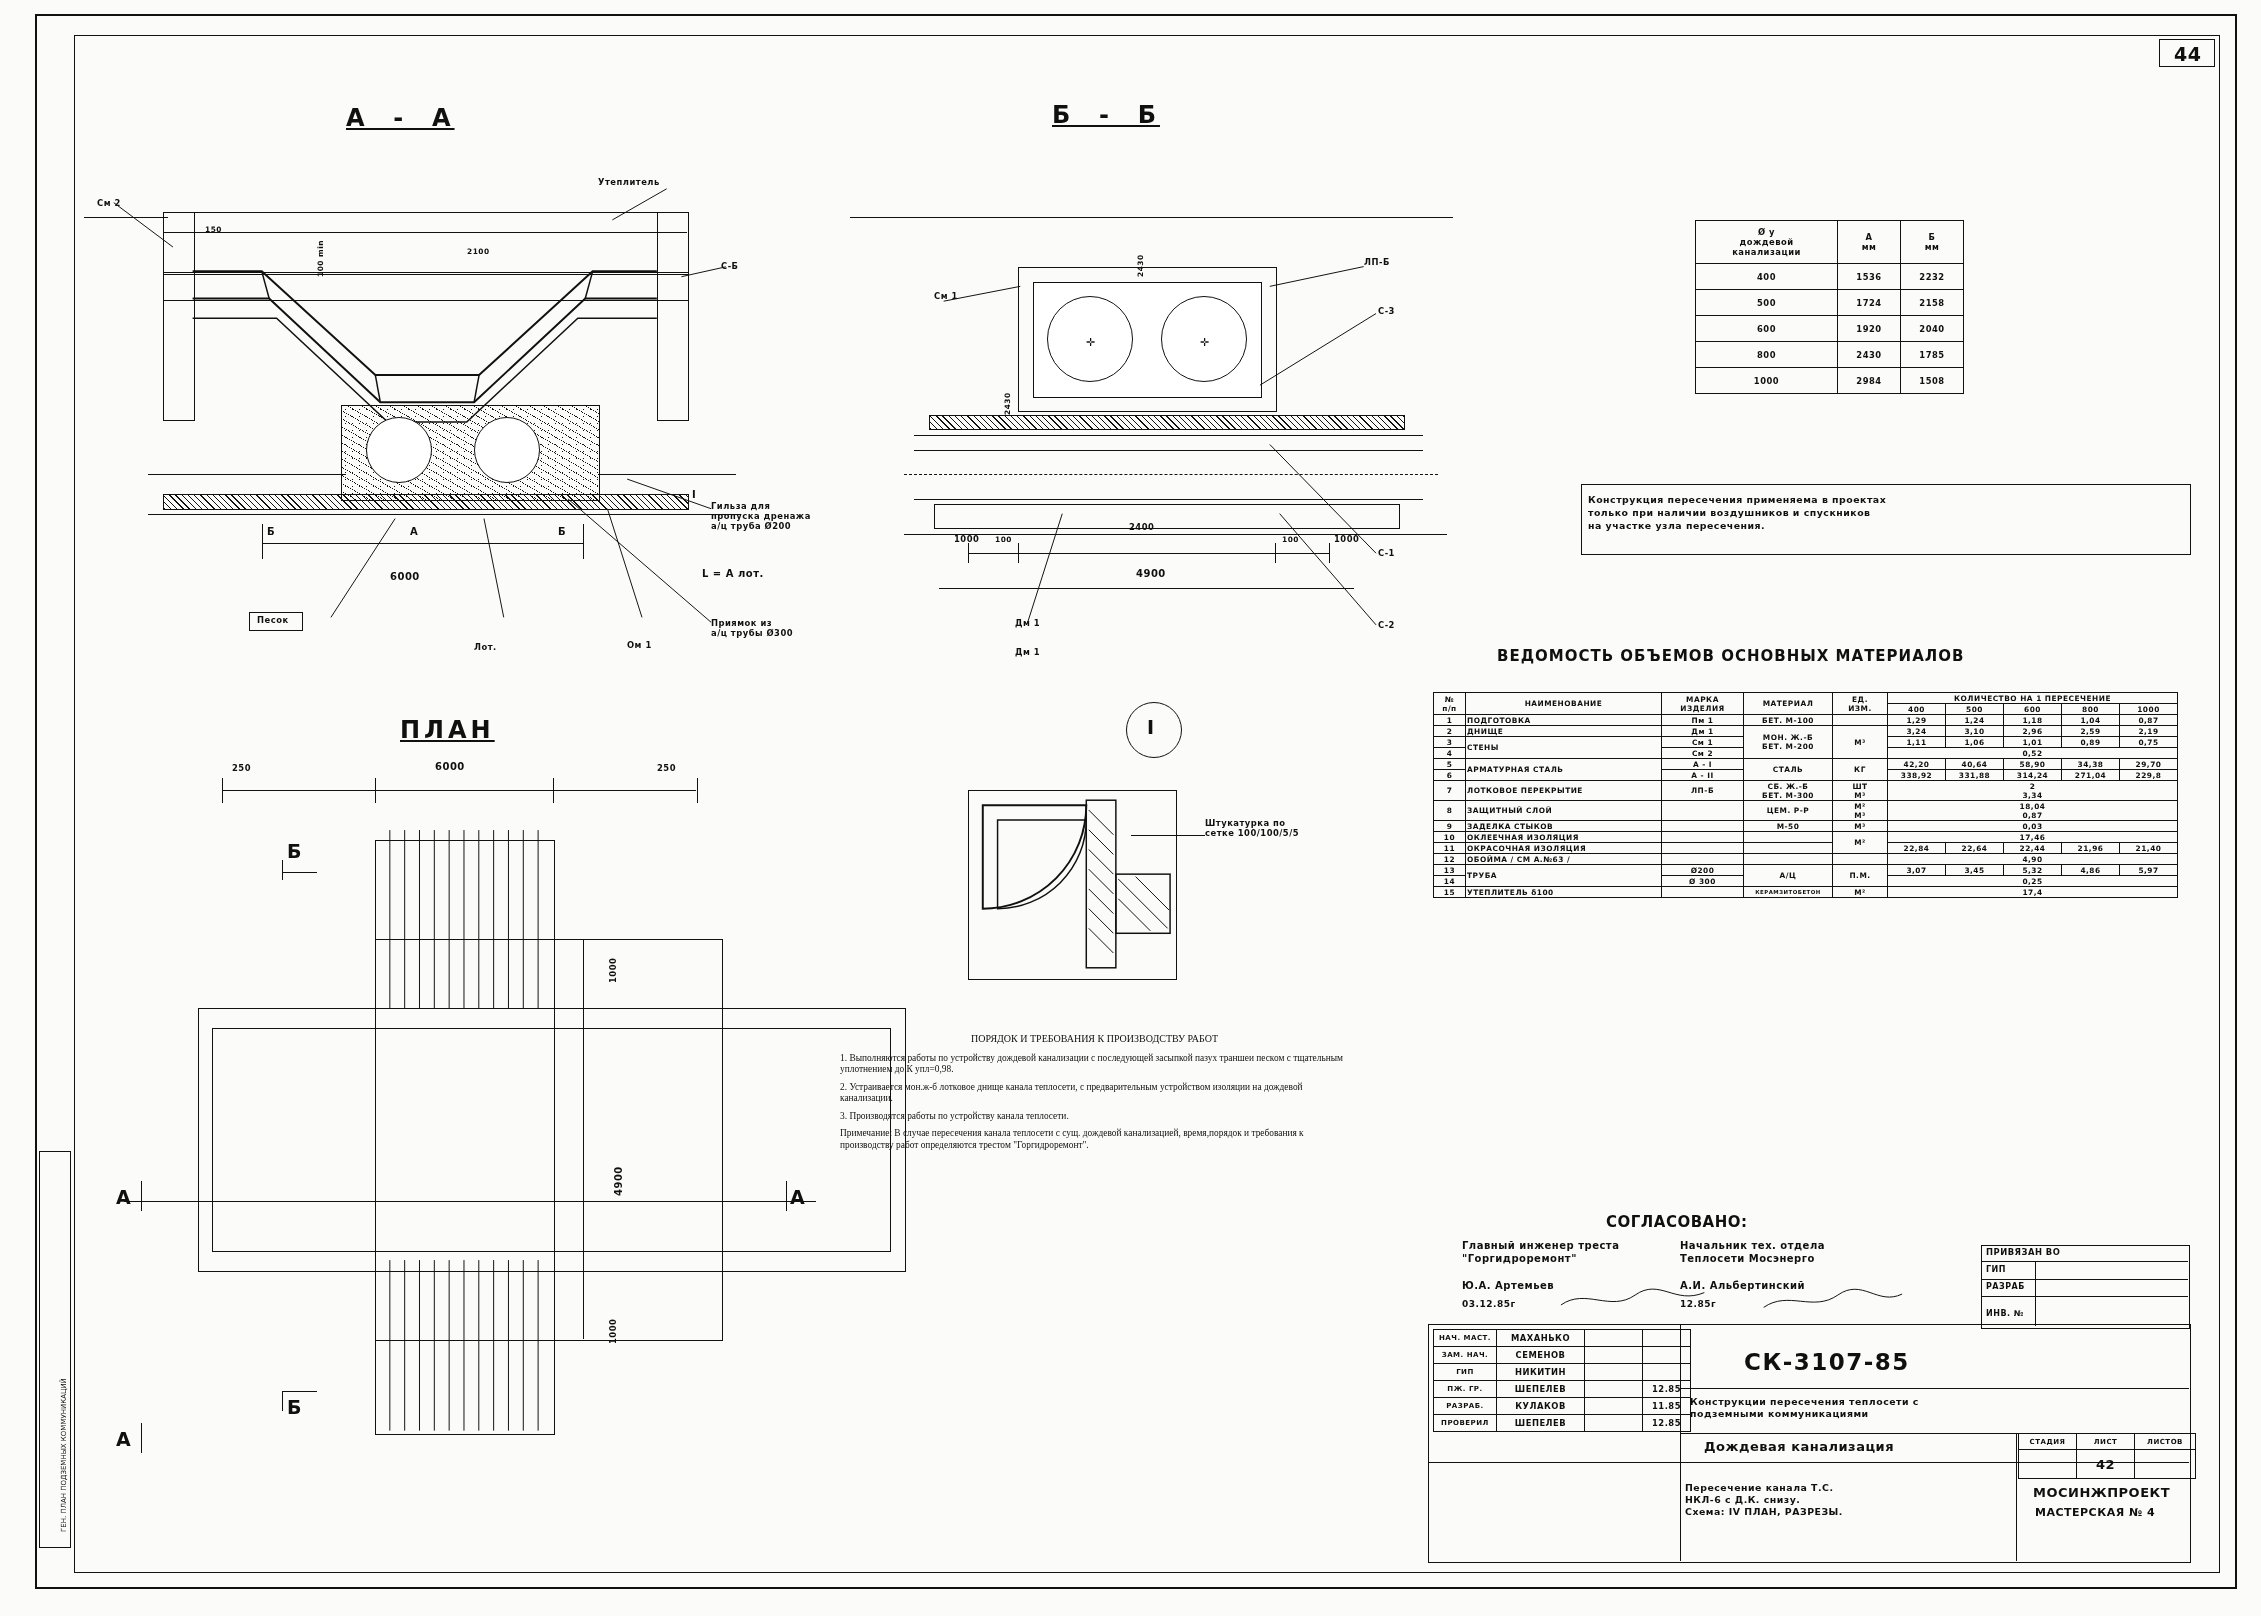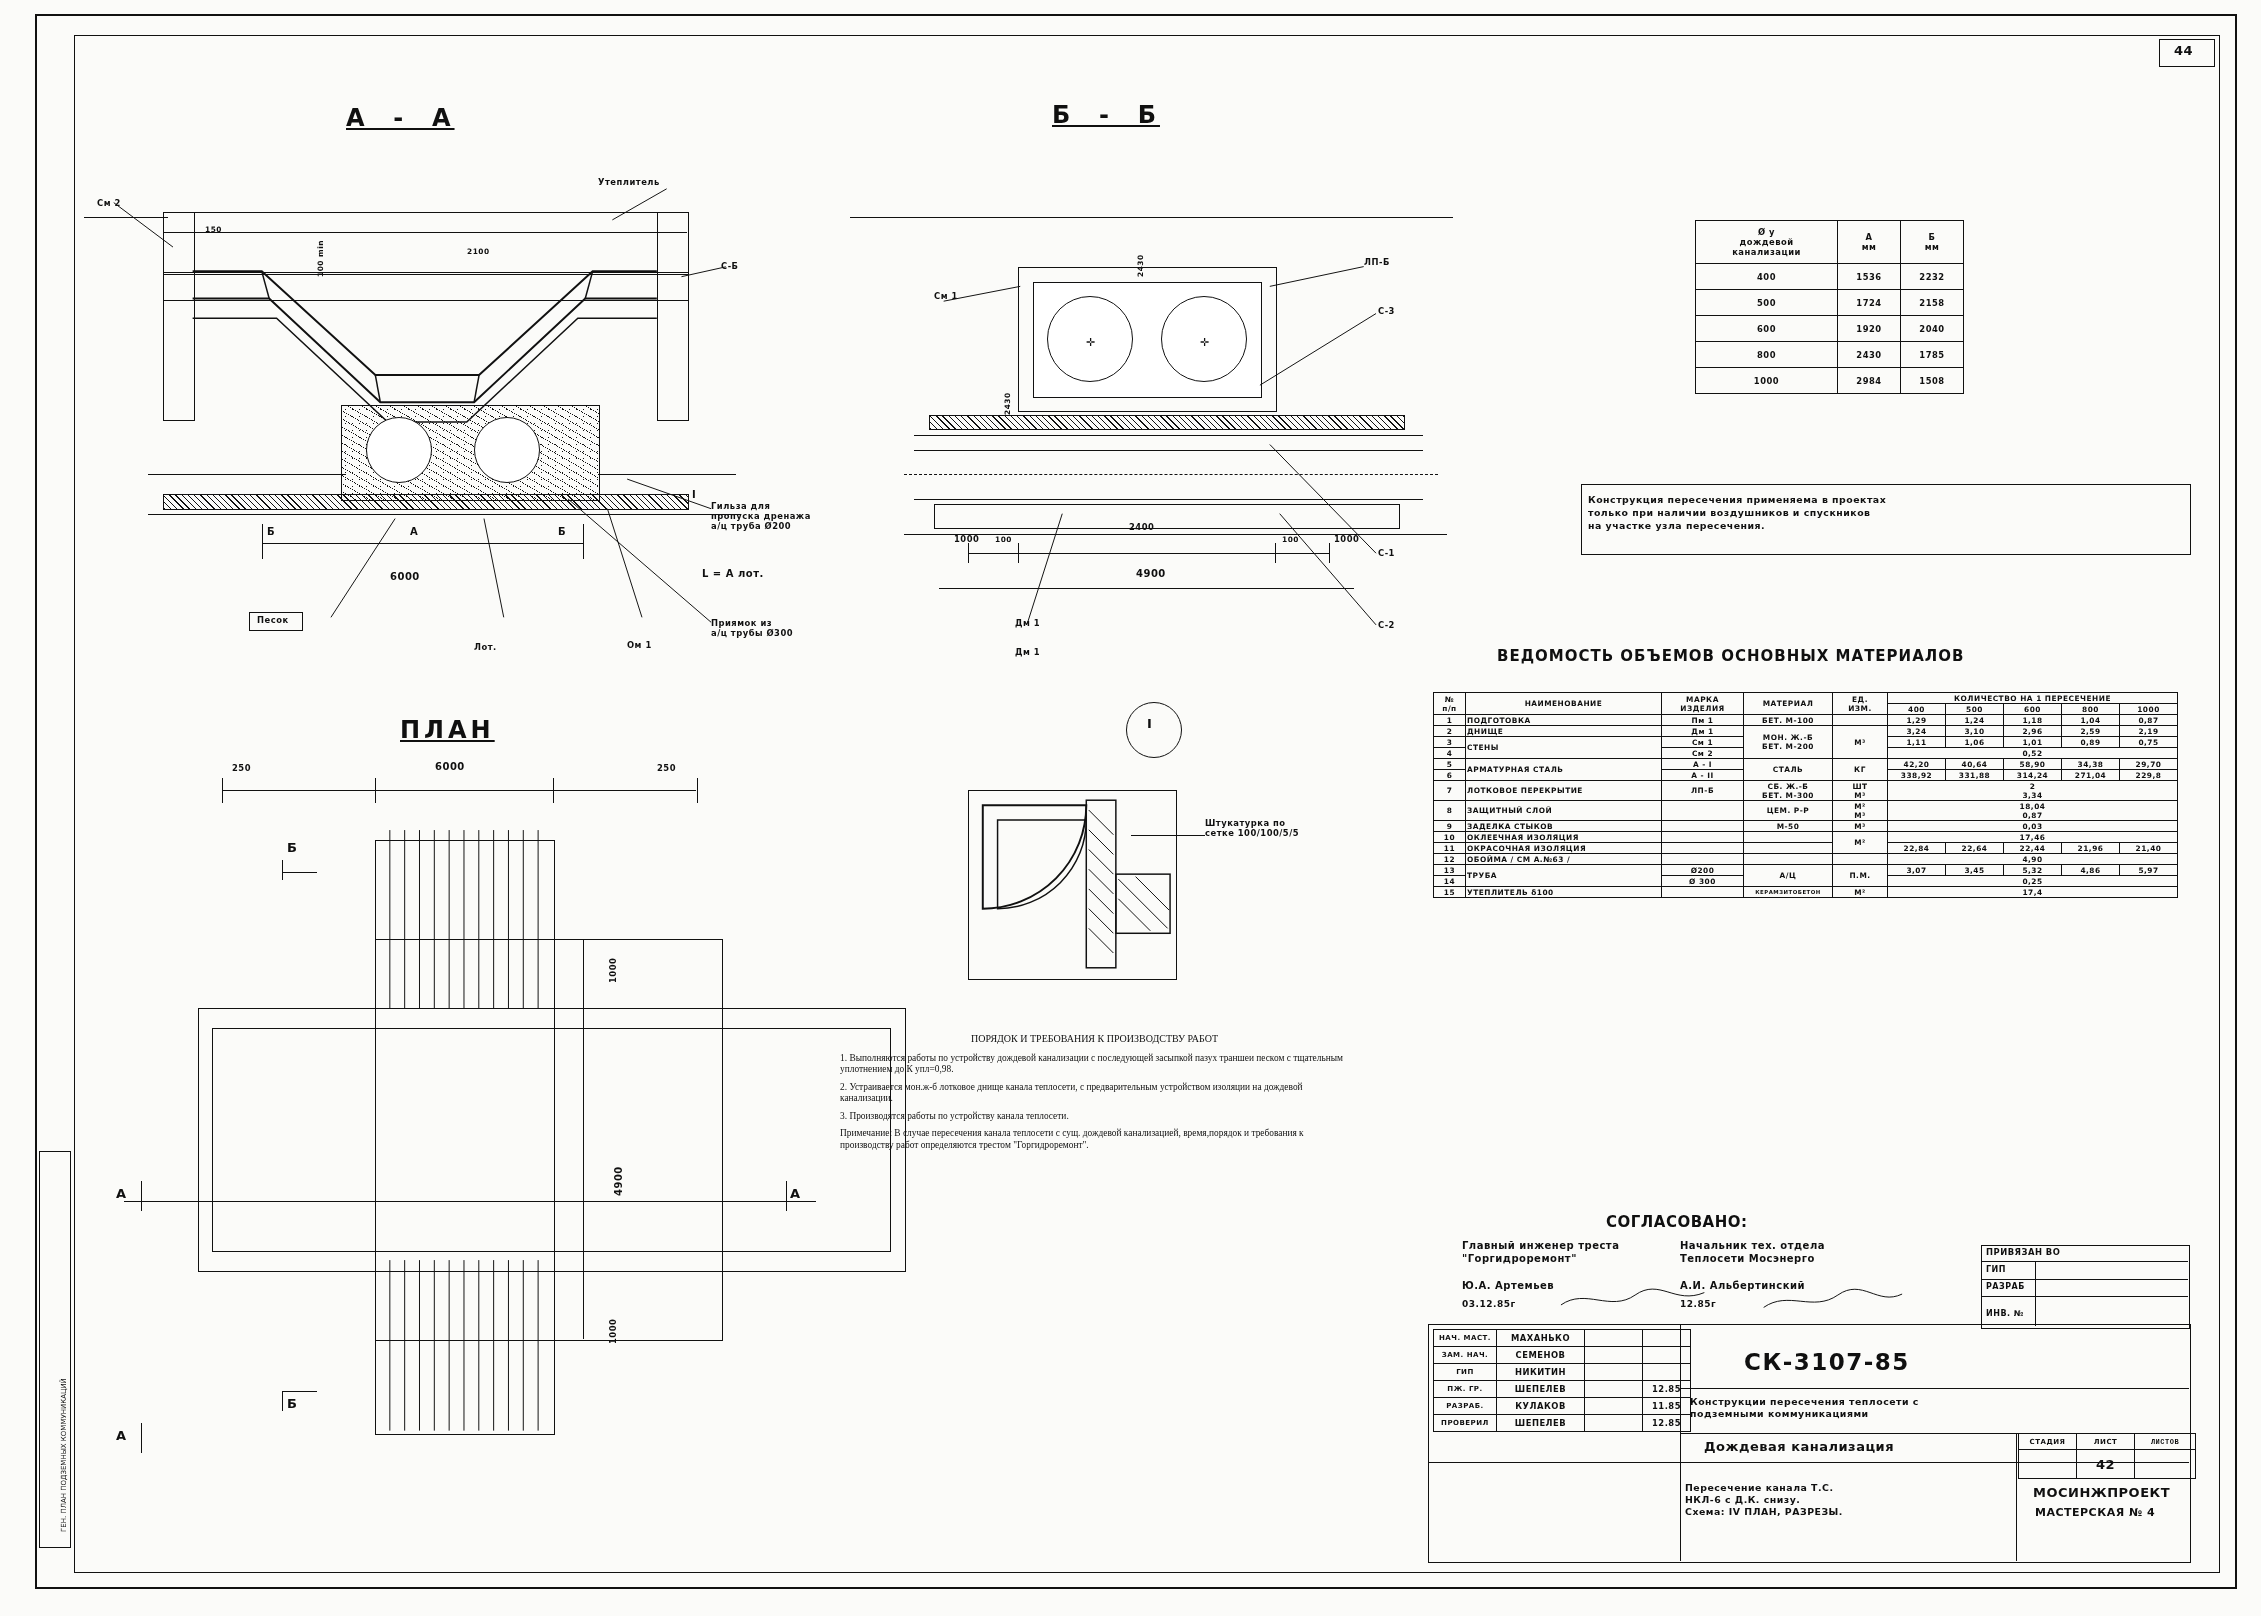--- a/index.html
+++ b/index.html
@@ -5,21 +5,21 @@
   html,body{margin:0;padding:0;background:#ffffff;}
   body{width:2261px;height:1616px;font-family:"Liberation Sans",sans-serif;color:#101010;position:relative;overflow:hidden;}
   .sheet{position:absolute;left:0;top:0;width:2261px;height:1616px;background:#fbfbf9;}
   .border-outer{position:absolute;left:35px;top:14px;width:2198px;height:1571px;border:2.5px solid #111;}
   .border-inner{position:absolute;left:74px;top:35px;width:2144px;height:1536px;border:1.5px solid #111;}
   .lbl{position:absolute;white-space:pre;}
   .hand{font-family:"DejaVu Sans",sans-serif;font-weight:bold;letter-spacing:0.5px;}
   .tiny{font-size:7.4px;}
   .sm{font-size:8.4px;}
   .md{font-size:10px;}
-  .lg{font-size:13px;}
+  .lg{font-size:19px;}
   .xxl{font-size:24px;letter-spacing:4px;}
   .ul{text-decoration:underline;}
   .ln{position:absolute;background:#111;}
   .hl{height:1px;}
   .vl{width:1px;}
   .box{position:absolute;border:1px solid #111;}
   table{border-collapse:collapse;}
   table td,table th{border:1px solid #111;font-size:8.4px;text-align:center;padding:1px 1.5px;font-family:"DejaVu Sans",sans-serif;}
   .tbl-mat td,.tbl-mat th{font-size:7.4px;padding:0.5px 1px;}
   .left{text-align:left;padding-left:3px;}
@@ -561,21 +561,21 @@
 Схема: IV  ПЛАН, РАЗРЕЗЫ.</div>
   <div class="lbl hand" style="left:2033px;top:1485px;font-size:13px;">МОСИНЖПРОЕКТ</div>
   <div class="lbl hand" style="left:2035px;top:1506px;font-size:11px;">МАСТЕРСКАЯ № 4</div>
 
   <div style="position:absolute;left:2018px;top:1433px;">
     <table class="hand">
       <tbody>
           <tr>
         <th style="width:54px;font-size:7px;height:13px;">СТАДИЯ</th>
         <th style="width:54px;font-size:7px;">ЛИСТ</th>
-        <th style="width:57px;font-size:7px;font-family:Liberation Mono, monospace;">ЛИСТОВ</th>
+        <th style="width:57px;font-size:7px;">ЛИСТОВ</th>
       </tr>
       <tr>
         <td style="height:26px;font-size:13px;"></td>
         <td style="font-size:13px;">42</td>
         <td style="font-size:13px;"></td>
       </tr>
     </tbody>
       </table>
   </div>
 

